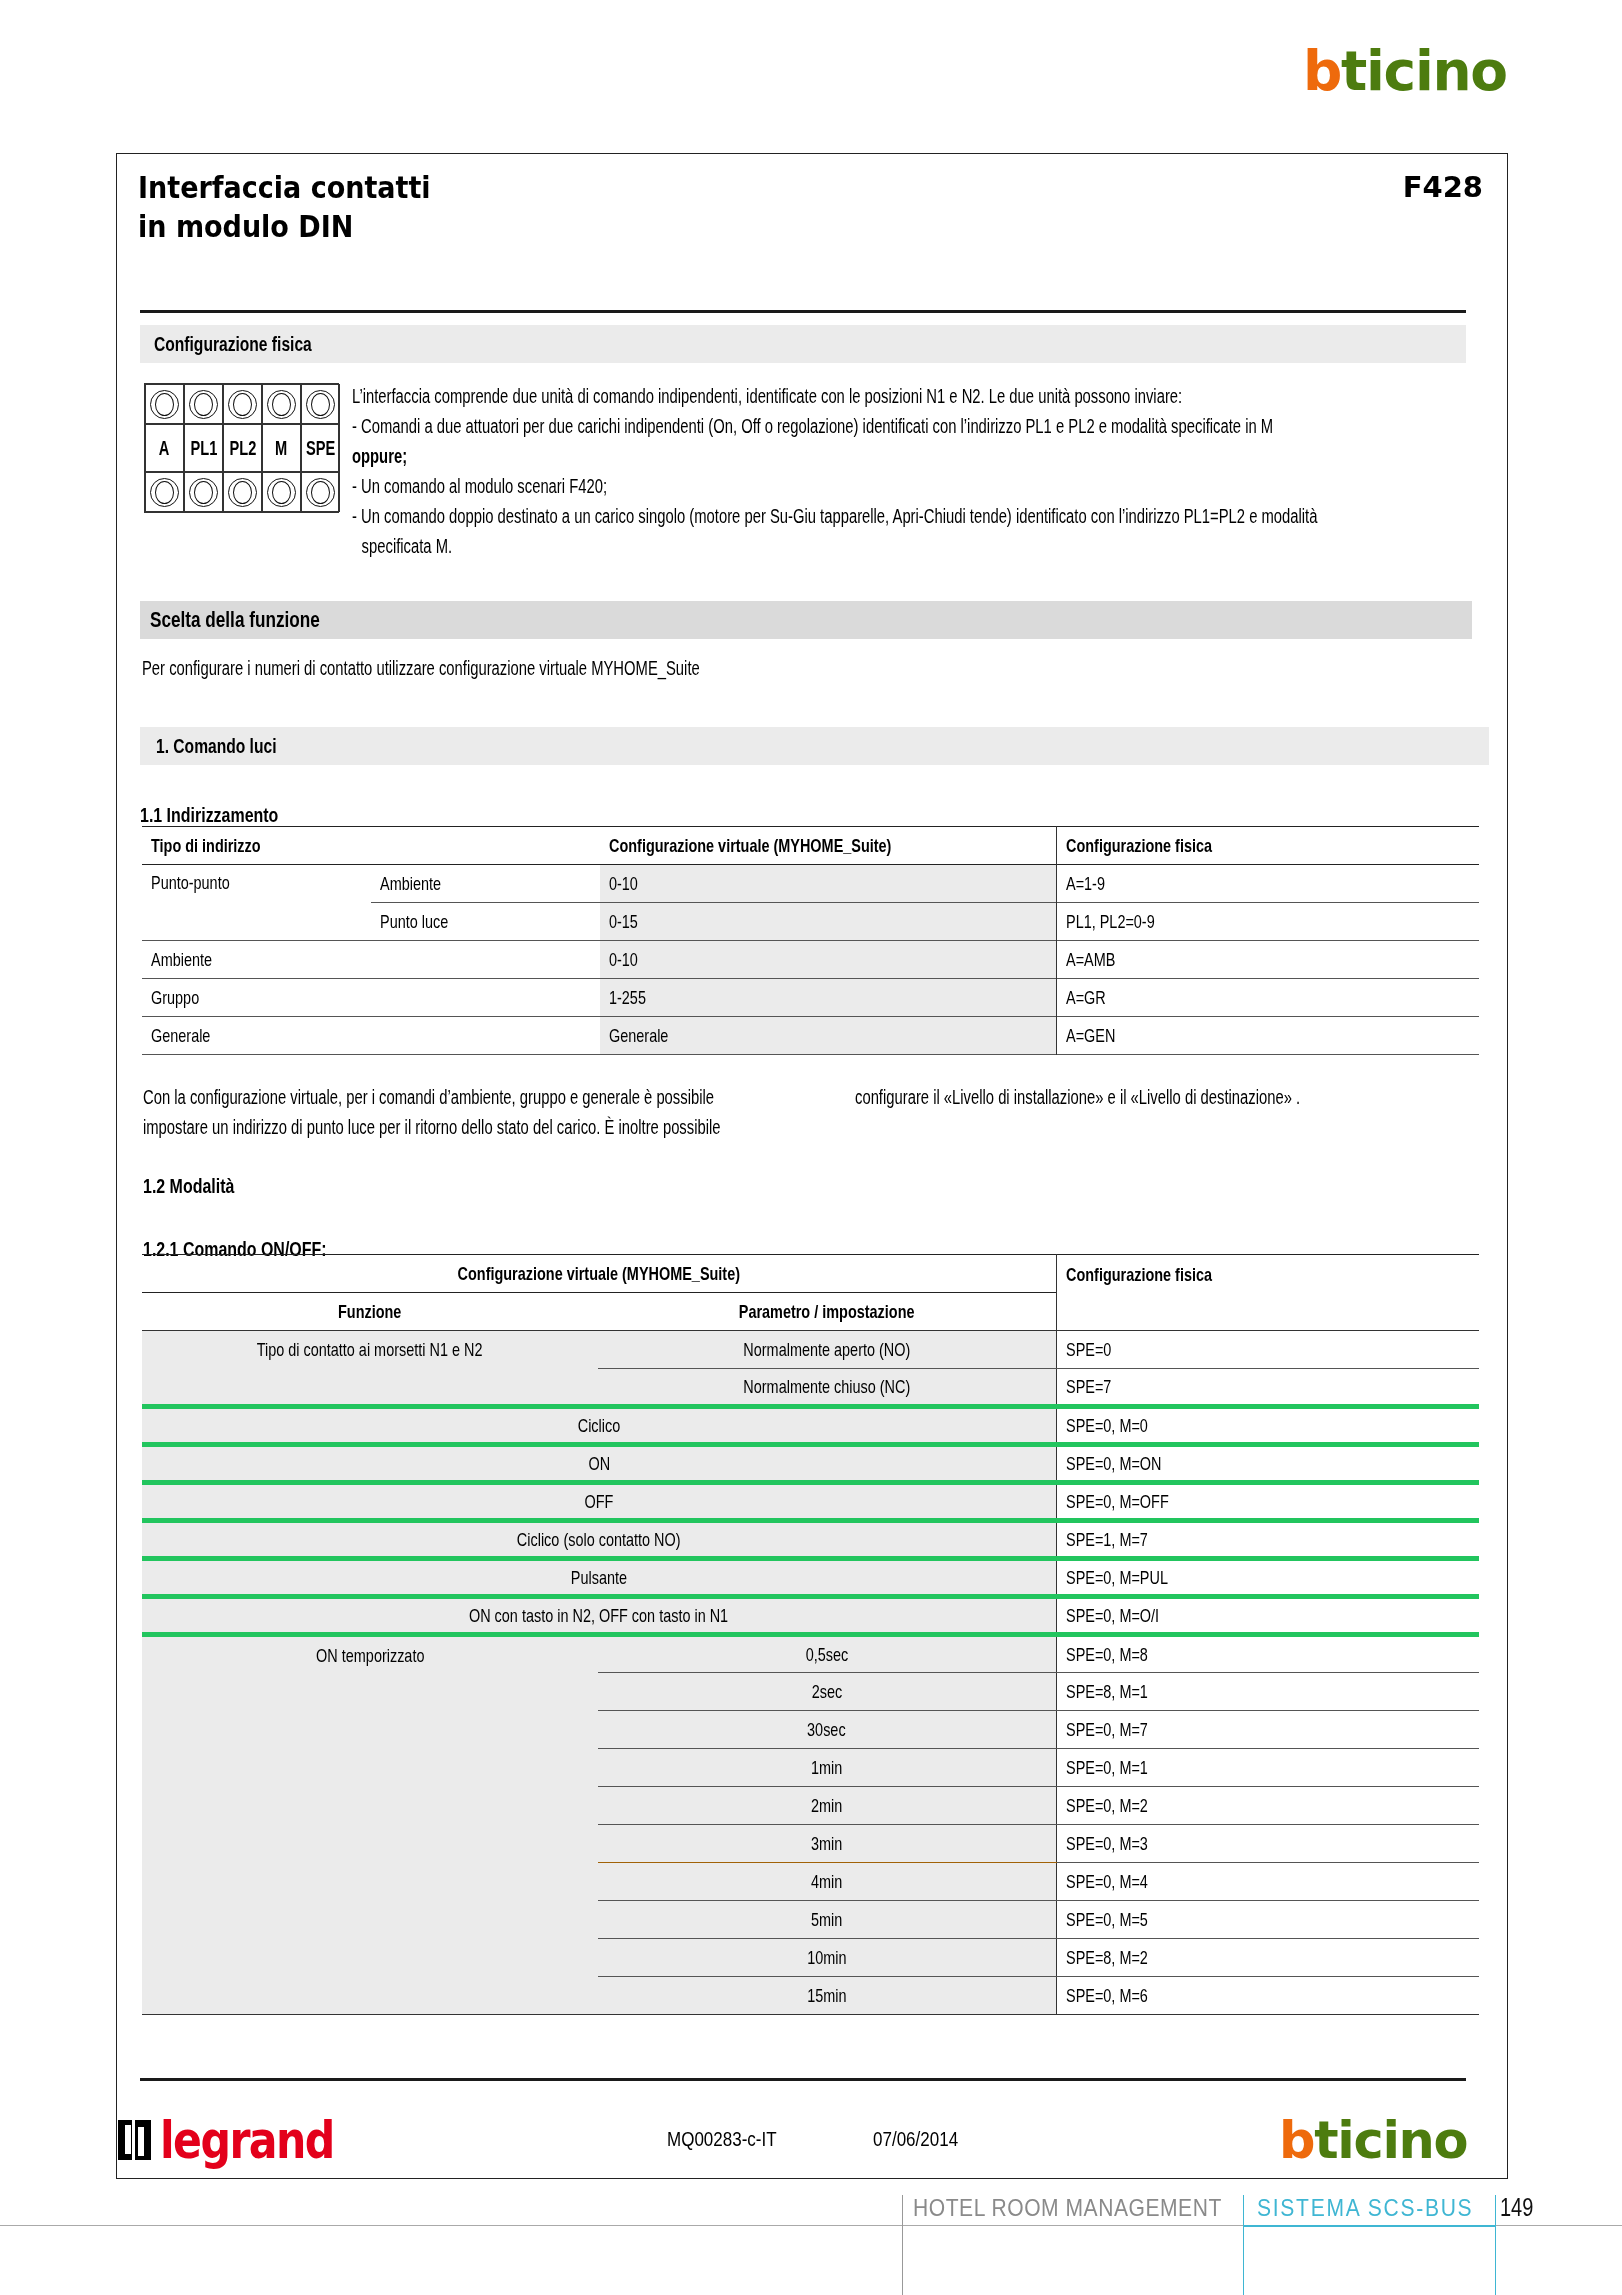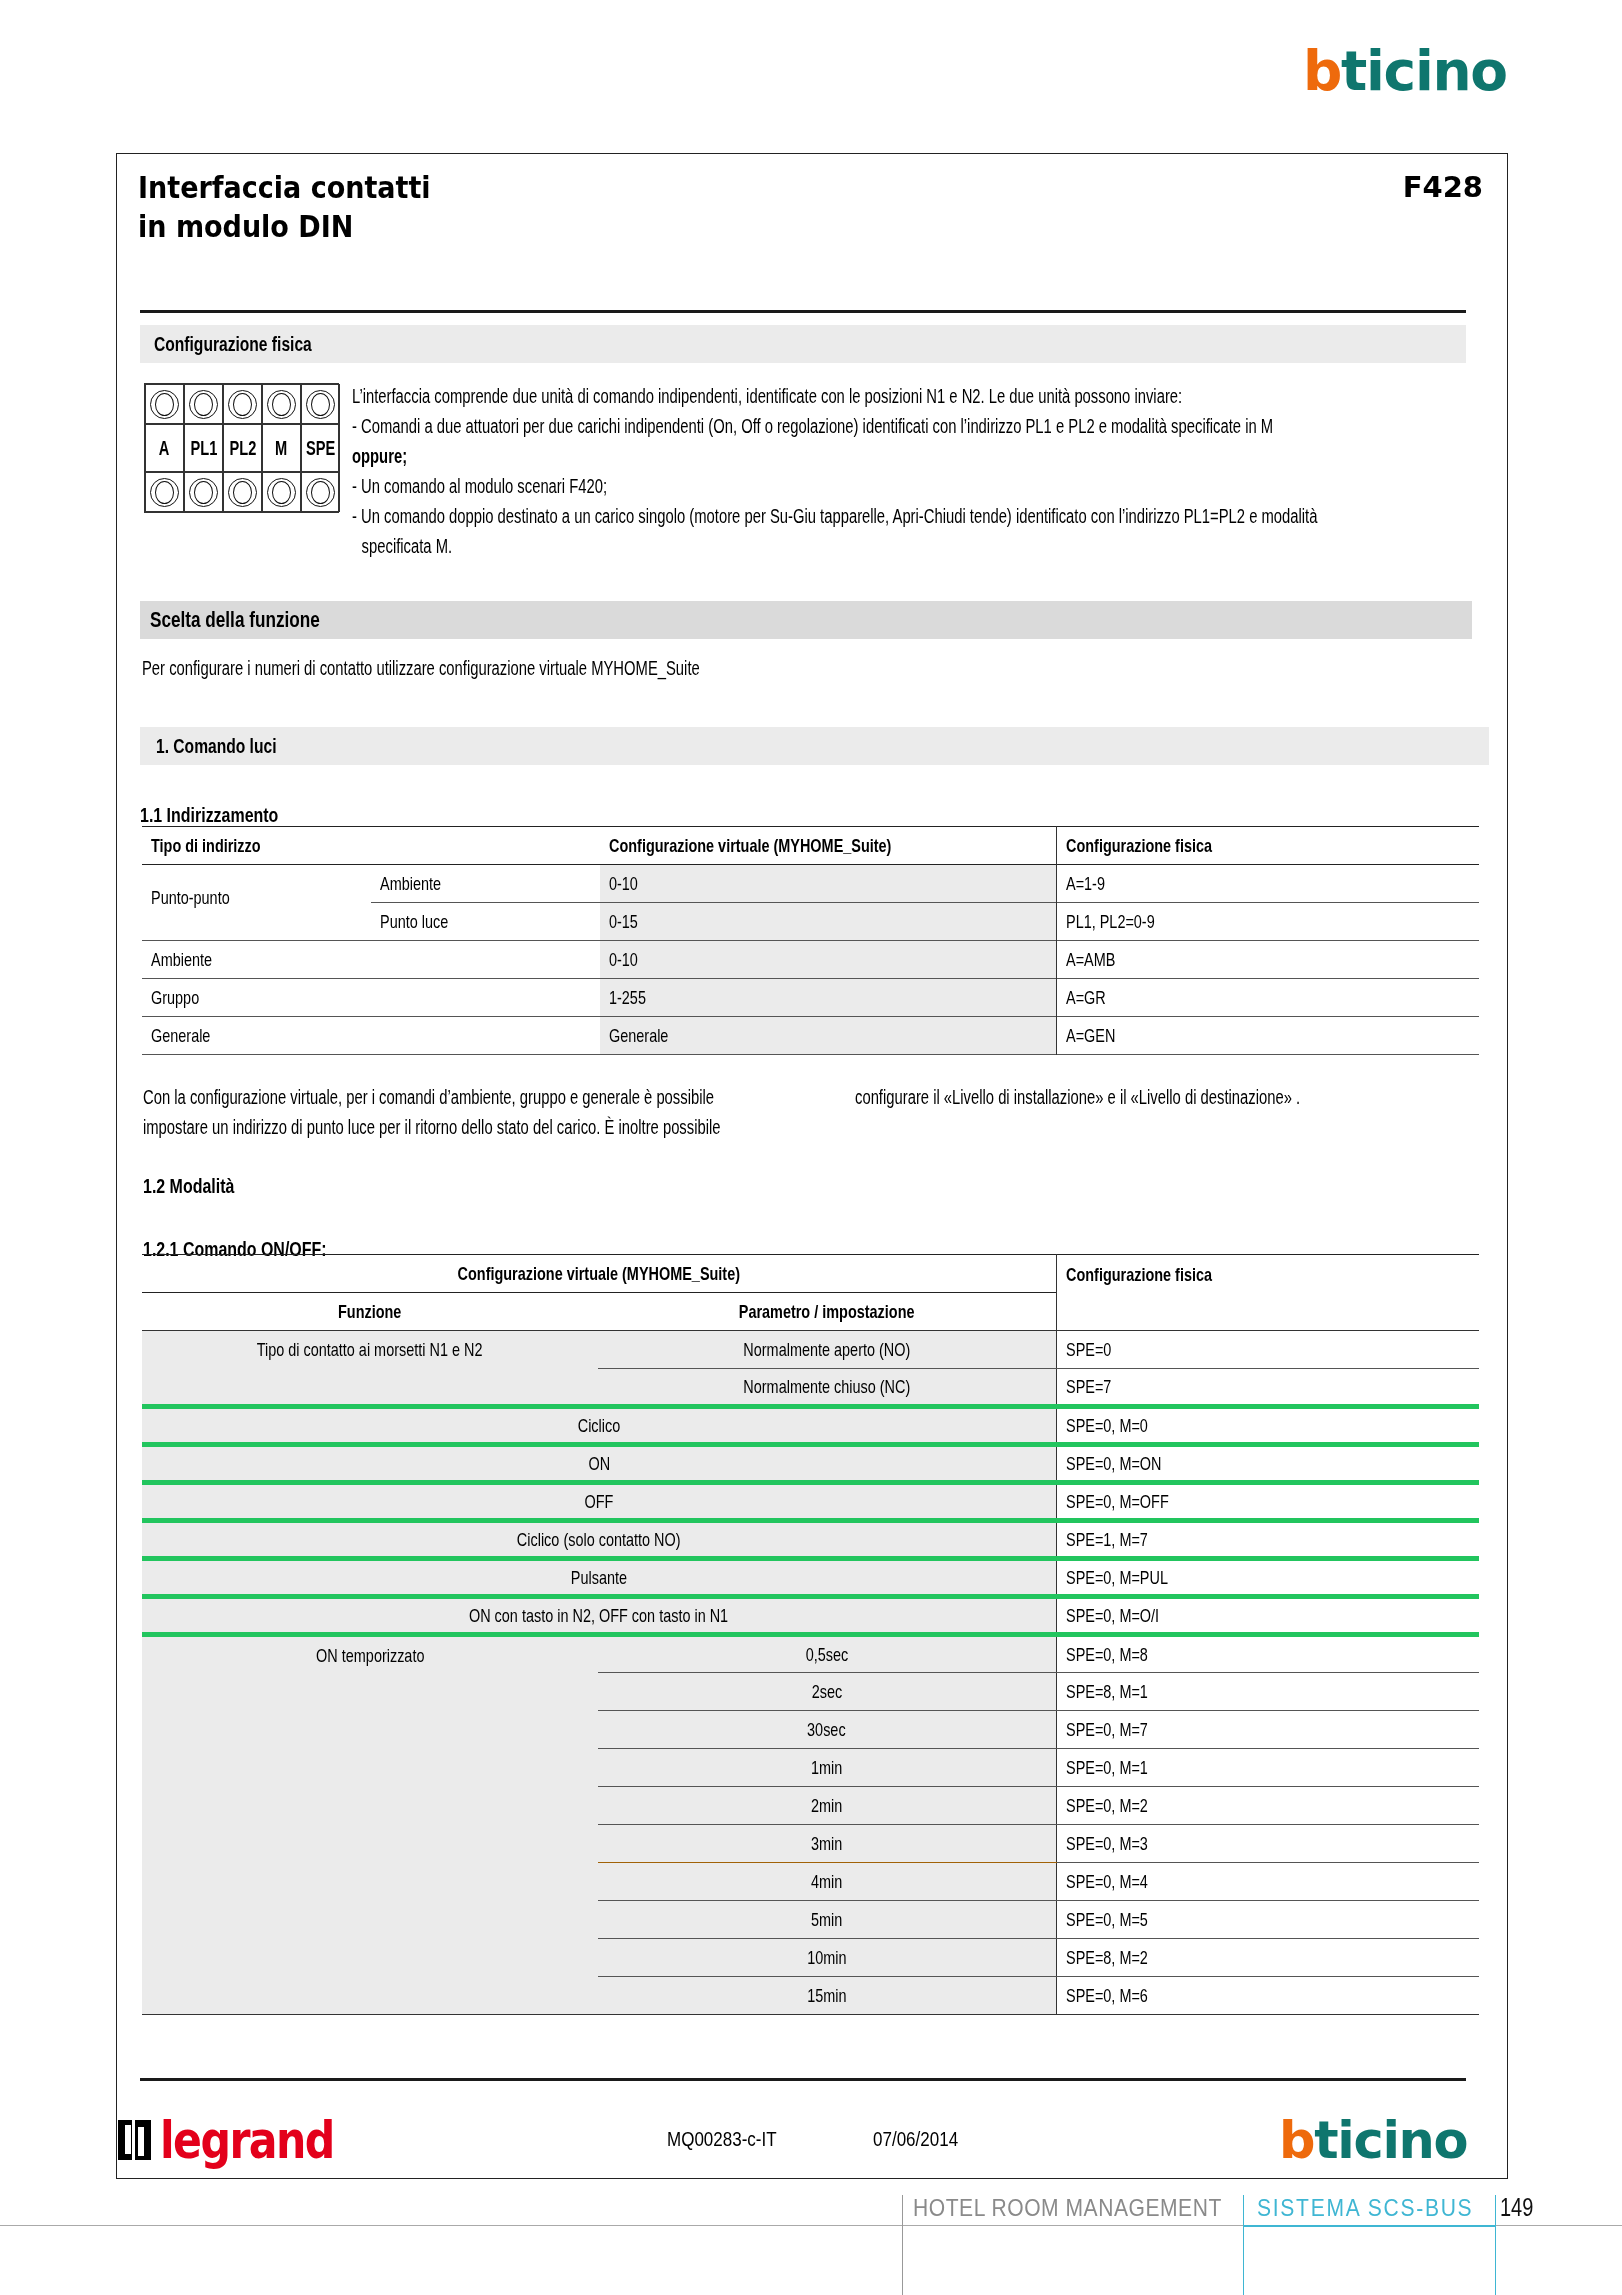--- a/index.html
+++ b/index.html
@@ -2,21 +2,21 @@
 <html style="font-size:10.4px"><head>
 <meta charset="utf-8">
 <style>
   * { box-sizing: border-box; margin: 0; padding: 0; }
   html, body { width: 1623px; height: 2295px; background: #ffffff; }
   body { position: relative; font-family: "Liberation Sans", sans-serif; color: #000; overflow: hidden; }
 
   
   .bticino { position: absolute; font-family: "DejaVu Sans", sans-serif; font-weight: 900; letter-spacing: -1.3px; line-height: 1; }
   .bticino .b { color: #ee6a0c; }
-  .bticino .rest { color: #0f766e; }
+  .bticino .rest { color: #4d7c0f; }
   #logo-top { left: 1303px; top: 44px; font-size: 55px; }
   #logo-footer { left: 1279px; top: 2115px; font-size: 51px; }
 
   .legrand { position: absolute; left: 118px; top: 2114px; display: flex; align-items: center; gap: 9px; }
   .legrand .mark { width: 32.5px; height: 40px; position: relative; }
   .legrand .mark .l1 { position: absolute; left: 0; top: 0; width: 14.3px; height: 40px; background: #000; }
   .legrand .mark .l2 { position: absolute; left: 17px; top: 0; width: 15.6px; height: 40px; background: #000; }
   .legrand .mark .gap { position: absolute; left: 6.5px; top: 5.2px; width: 6.5px; height: 29px; background: #fff; }
   .legrand .mark .gap2 { position: absolute; left: 19.5px; top: 6.5px; width: 6.5px; height: 29px; background: #fff; }
   .legrand .word { color: #e3001b; font-weight: bold; font-size: 52px; letter-spacing: -1.9px; line-height: 1; font-family: "DejaVu Sans", sans-serif; transform: scaleX(0.82); transform-origin: left center; }
@@ -177,21 +177,21 @@
       <col style="width:423px">
     </colgroup>
   <tbody>
       <tr class="head">
     <th style="text-align:left"><span class="cell-text">Tipo di indirizzo</span></th>
     <th><span class="cell-text"></span></th>
     <th style="text-align:left"><span class="cell-text">Configurazione virtuale (MYHOME_Suite)</span></th>
     <th class="phys" style="text-align:left; border-left:1.3px solid #333;"><span class="cell-text">Configurazione fisica</span></th>
   </tr>
   <tr style="border-bottom:1px solid #555;">
-    <td rowspan="2" style="vertical-align:top; padding-top:22px;"><span class="cell-text">Punto-punto</span></td>
+    <td rowspan="2" style="vertical-align:top; padding-top:7px;"><span class="cell-text">Punto-punto</span></td>
     <td><span class="cell-text">Ambiente</span></td>
     <td class="virt"><span class="cell-text">0-10</span></td>
     <td class="phys"><span class="cell-text">A=1-9</span></td>
   </tr>
   <tr>
     <td><span class="cell-text">Punto luce</span></td>
     <td class="virt"><span class="cell-text">0-15</span></td>
     <td class="phys"><span class="cell-text">PL1, PL2=0-9</span></td>
   </tr>
   <tr>

